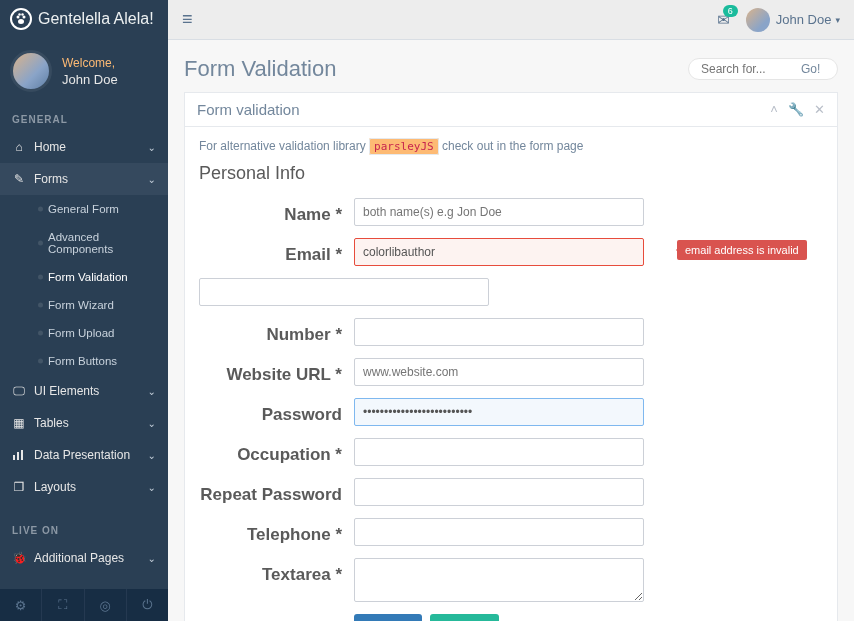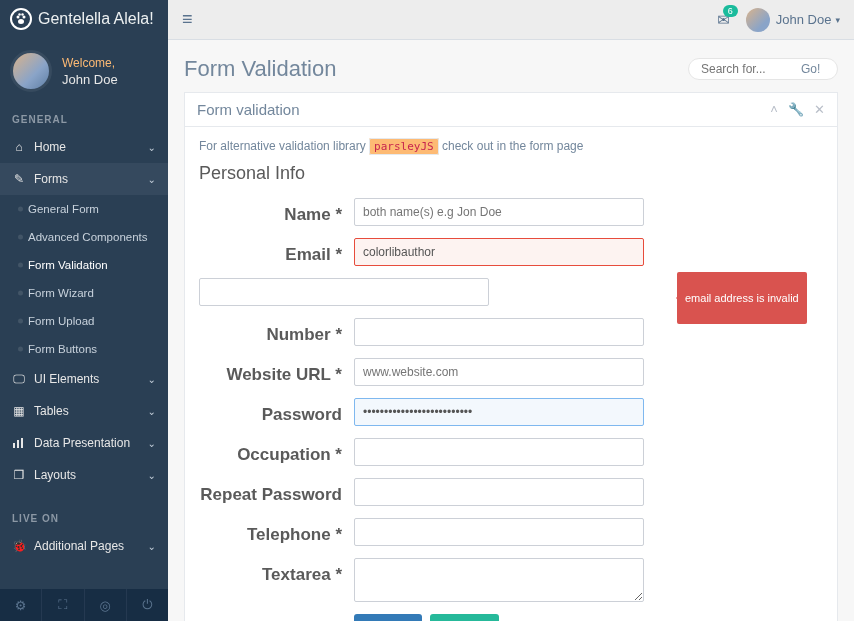--- a/index.html
+++ b/index.html
@@ -15,21 +15,21 @@
   .profile-text .welcome { color:#fdba74; font-size:12px; }
   .profile-text .name { color:#E7E7E7; font-size:13px; margin-top:2px; }
   .menu-section { color:#8C98A5; font-size:10px; letter-spacing:1px; padding:6px 12px 6px 12px; text-transform:uppercase; font-weight:bold; }
   .nav-item, .sub-item { display:flex; align-items:center; justify-content:space-between; color:#E7E7E7; cursor:pointer; }
   .nav-item { padding:9px 12px; font-size:12px; }
   .nav-item:hover, .nav-item.open { background:#35495E; }
   .nav-item .left { display:flex; align-items:center; }
   .nav-icon { width:14px; display:inline-block; margin-right:8px; text-align:center; }
   .chevron { font-size:10px; color:#C4CFDA; }
   .submenu { background:#2A3F54; }
-  .sub-item { padding:8px 12px 8px 28px; font-size:11.5px; color:#C8D2DC; position:relative; }
+  .sub-item { padding:8px 12px 8px 28px; font-size:11.5px; color:#C8D2DC; position:relative;margin-left:20px; }
   .sub-item::before { content:""; position:absolute; left:18px; top:50%; width:5px; height:5px; background:#425567; border-radius:50%; transform:translateY(-50%); }
   .sub-item.active { color:#fff; }
   .footer-icons { position:absolute; bottom:0; left:0; width:168px; height:32px; background:#172D44; display:flex; }
   .footer-icons .fbtn { flex:1; display:flex; align-items:center; justify-content:center; color:#5A738E; border-left:1px solid #253951; cursor:pointer; }
   .footer-icons .fbtn:first-child{border-left:0;}
   
   .topnav { position:absolute; left:168px; top:0; right:0; height:40px; background:#EDEDED; border-bottom:1px solid #D9DEE4; display:flex; align-items:center; padding: 0 14px 0 14px; }
   .hamburger { font-size:18px; color:#5A738E; cursor:pointer; }
   .topnav-right { margin-left:auto; display:flex; align-items:center; }
   .mail-wrap { position:relative; margin-right:16px; cursor:pointer; }
@@ -53,21 +53,21 @@
   .libnote { font-size:12px; color:#73879C; margin-bottom:10px; }
   .libnote code { background:#fdba74; border:1px solid #E6E9ED; padding:1px 4px; color:#C7254E; font-family:monospace; font-size:11px; border-radius:2px;}
   .section-head { font-size:18px; color:#5A5A5A; font-weight:400; margin-bottom:14px; }
   
   .form-row { display:flex; align-items:flex-start; margin-bottom:12px; position:relative; }
   .form-row label { width:155px; text-align:right; padding-right:12px; font-size:17px; color:#5A5A5A; font-weight:bold; padding-top:7px; }
   .form-row input, .form-row textarea { width:290px; padding:6px 8px; font-size:12px; border:1px solid #CCD0D7; border-radius:2px; color:#555; outline:none; }
   .form-row input.valid { border:1px solid #7FB8EF; background:#F3F8FD; }
   .form-row input.invalid { border:1px solid #E74C3C; background:#FDF3F1; }
   .form-row textarea { height:44px; resize:vertical; }
-  .error-tip { position:absolute; left:478px; top:2px; background:#D9534F; color:#fff; font-size:11px; padding:20px 8px; border-radius:2px;margin-top:32px; }
+  .error-tip { position:absolute; left:478px; top:2px; background:#D9534F; color:#fff; font-size:11px; padding:4px 8px; border-radius:2px; }
   .error-tip::before { content:""; position:absolute; left:-6px; top:50%; transform:translateY(-50%); border:5px solid transparent; border-right-color:#D9534F; }
   .btn-row { margin-left:155px; display:flex; gap:8px; margin-top:6px;}
   .btn { padding:6px 14px; font-size:13px; border:none; border-radius:3px; cursor:pointer; color:#fff; }
   .btn-cancel { background:#337AB7; }
   .btn-submit { background:#26B99A; }
   
   svg { display:block; }
 </style>
 </head>
 <body>

